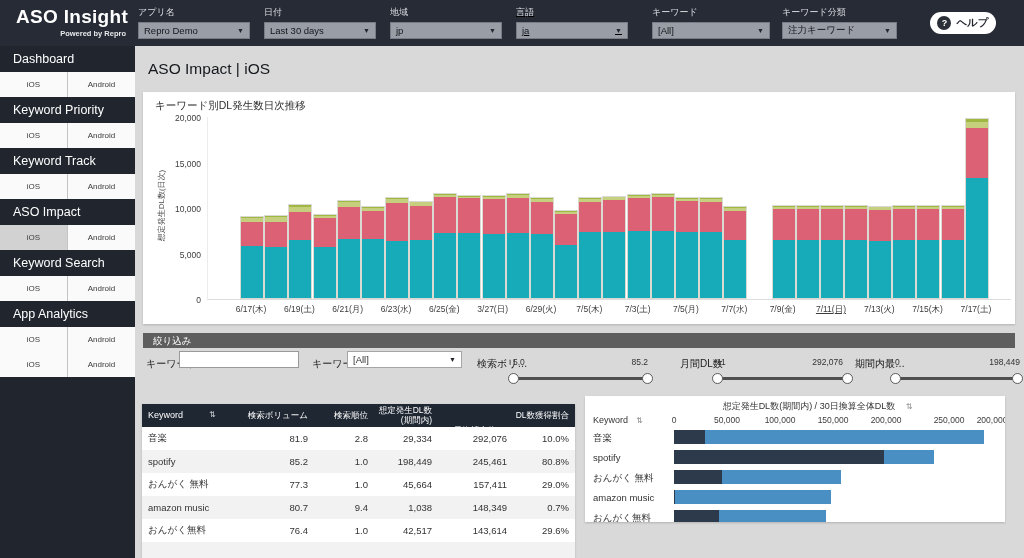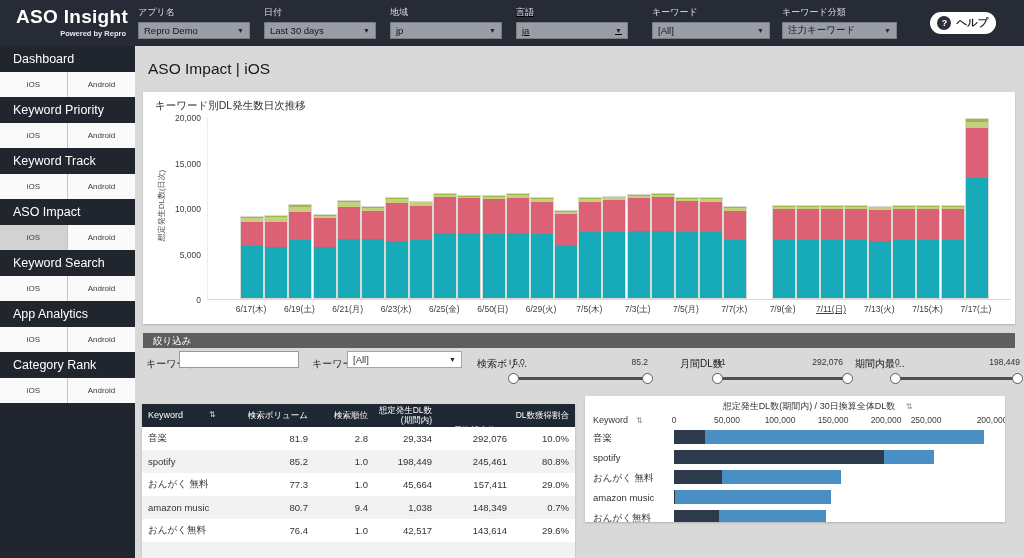--- a/index.html
+++ b/index.html
@@ -171,21 +171,20 @@
     <div class="sb-header">Keyword Search</div>
     <div class="sb-btns">
       <div class="sb-btn">iOS</div>
       <div class="sb-btn">Android</div>
     </div>
     <div class="sb-header">App Analytics</div>
     <div class="sb-btns">
       <div class="sb-btn">iOS</div>
       <div class="sb-btn">Android</div>
     </div>
-    <div class="sb-header">Category Rank</div>
     <div class="sb-btns">
       <div class="sb-btn">iOS</div>
       <div class="sb-btn">Android</div>
     </div>
   </div>
 
 <div id="main-title" class="abs">ASO Impact | iOS</div>
 
 <div id="chart-panel" class="abs panel">
   <div id="chart-title">キーワード別DL発生数日次推移</div>
@@ -441,21 +440,21 @@
           </div>
         </div>
       </div>
   </div>
   <div id="xticks" style="position: absolute;">
       <div class="xtick" style="left: 108.081px;">6/17(木)</div>
       <div class="xtick" style="left: 156.403px;">6/19(土)</div>
       <div class="xtick" style="left: 204.726px;">6/21(月)</div>
       <div class="xtick" style="left: 253.048px;">6/23(水)</div>
       <div class="xtick" style="left: 301.371px;">6/25(金)</div>
-      <div class="xtick" style="left: 349.694px;">6/50(日)</div>
+      <div class="xtick" style="left: 349.694px;">3/27(日)</div>
       <div class="xtick" style="left: 398.016px;">6/29(火)</div>
       <div class="xtick" style="left: 446.339px;">7/5(木)</div>
       <div class="xtick" style="left: 494.661px;">7/3(土)</div>
       <div class="xtick" style="left: 542.984px;">7/5(月)</div>
       <div class="xtick" style="left: 591.306px;">7/7(水)</div>
       <div class="xtick" style="left: 639.629px;">7/9(金)</div>
       <div class="xtick" style="left: 687.952px; text-decoration: underline;">7/11(日)</div>
       <div class="xtick" style="left: 736.274px;">7/13(火)</div>
       <div class="xtick" style="left: 784.597px;">7/15(木)</div>
       <div class="xtick" style="left: 832.919px;">7/17(土)</div>
@@ -560,21 +559,21 @@
   <div id="h-kw-header">
     <span>Keyword</span>
     <span class="h-sort">⇅</span>
   </div>
   <div id="h-axis">
       <div class="h-xtick" style="left: 89px;">0</div>
       <div class="h-xtick" style="left: 142px;">50,000</div>
       <div class="h-xtick" style="left: 195px;">100,000</div>
       <div class="h-xtick" style="left: 248px;">150,000</div>
       <div class="h-xtick" style="left: 301px;">200,000</div>
-      <div class="h-xtick" style="left: 341px;">250,000</div>
+      <div class="h-xtick" style="left: 364px;">250,000</div>
       <div class="h-xtick" style="left: 407px;">200,000</div>
     </div>
   <div id="h-rows">
       <div class="h-row-label" style="top: 36px;">音楽</div>
       <div class="h-bar" style="left: 89px; top: 34px; width: 309.601px; background: rgb(74, 143, 196);">
         <div class="h-bar-overlay" style="width: 10.0433%; background: rgb(44, 58, 75);"></div>
       </div>
       <div class="h-row-label" style="top: 56px;">spotify</div>
       <div class="h-bar" style="left: 89px; top: 54px; width: 260.189px; background: rgb(74, 143, 196);">
         <div class="h-bar-overlay" style="width: 80.8475%; background: rgb(44, 58, 75);"></div>

